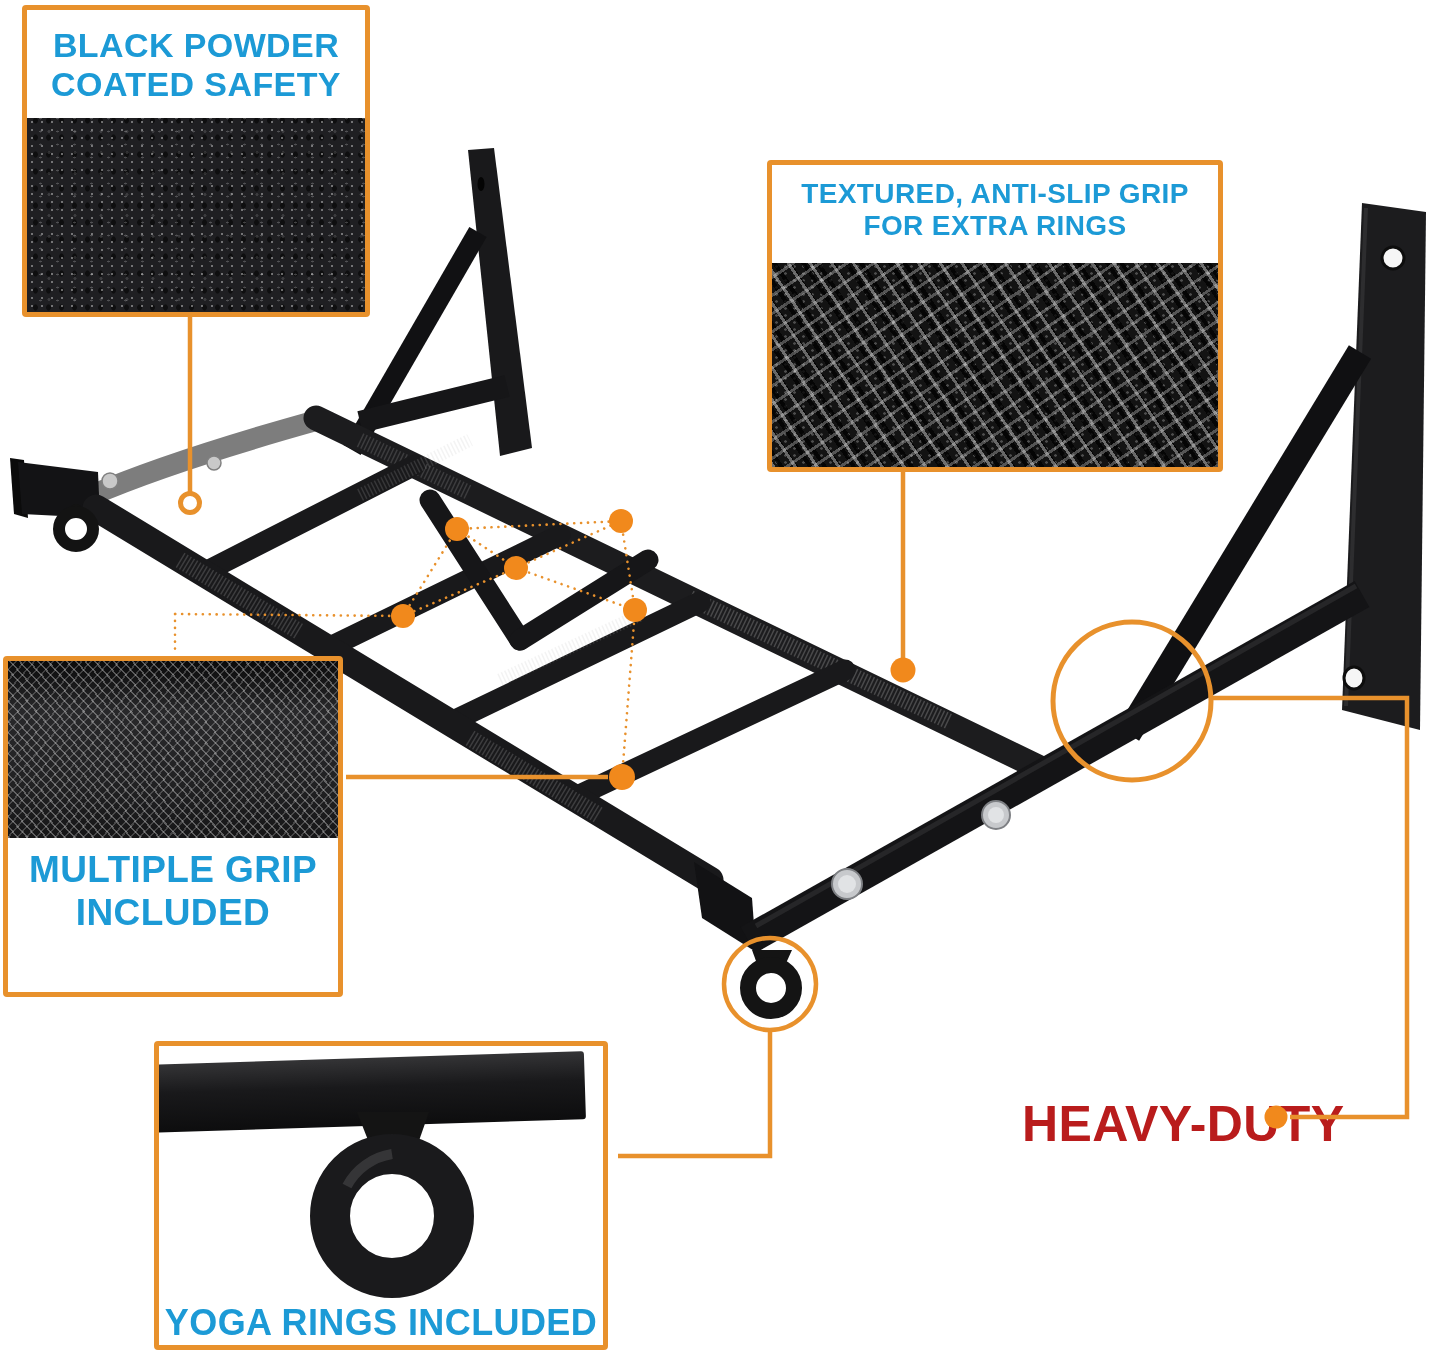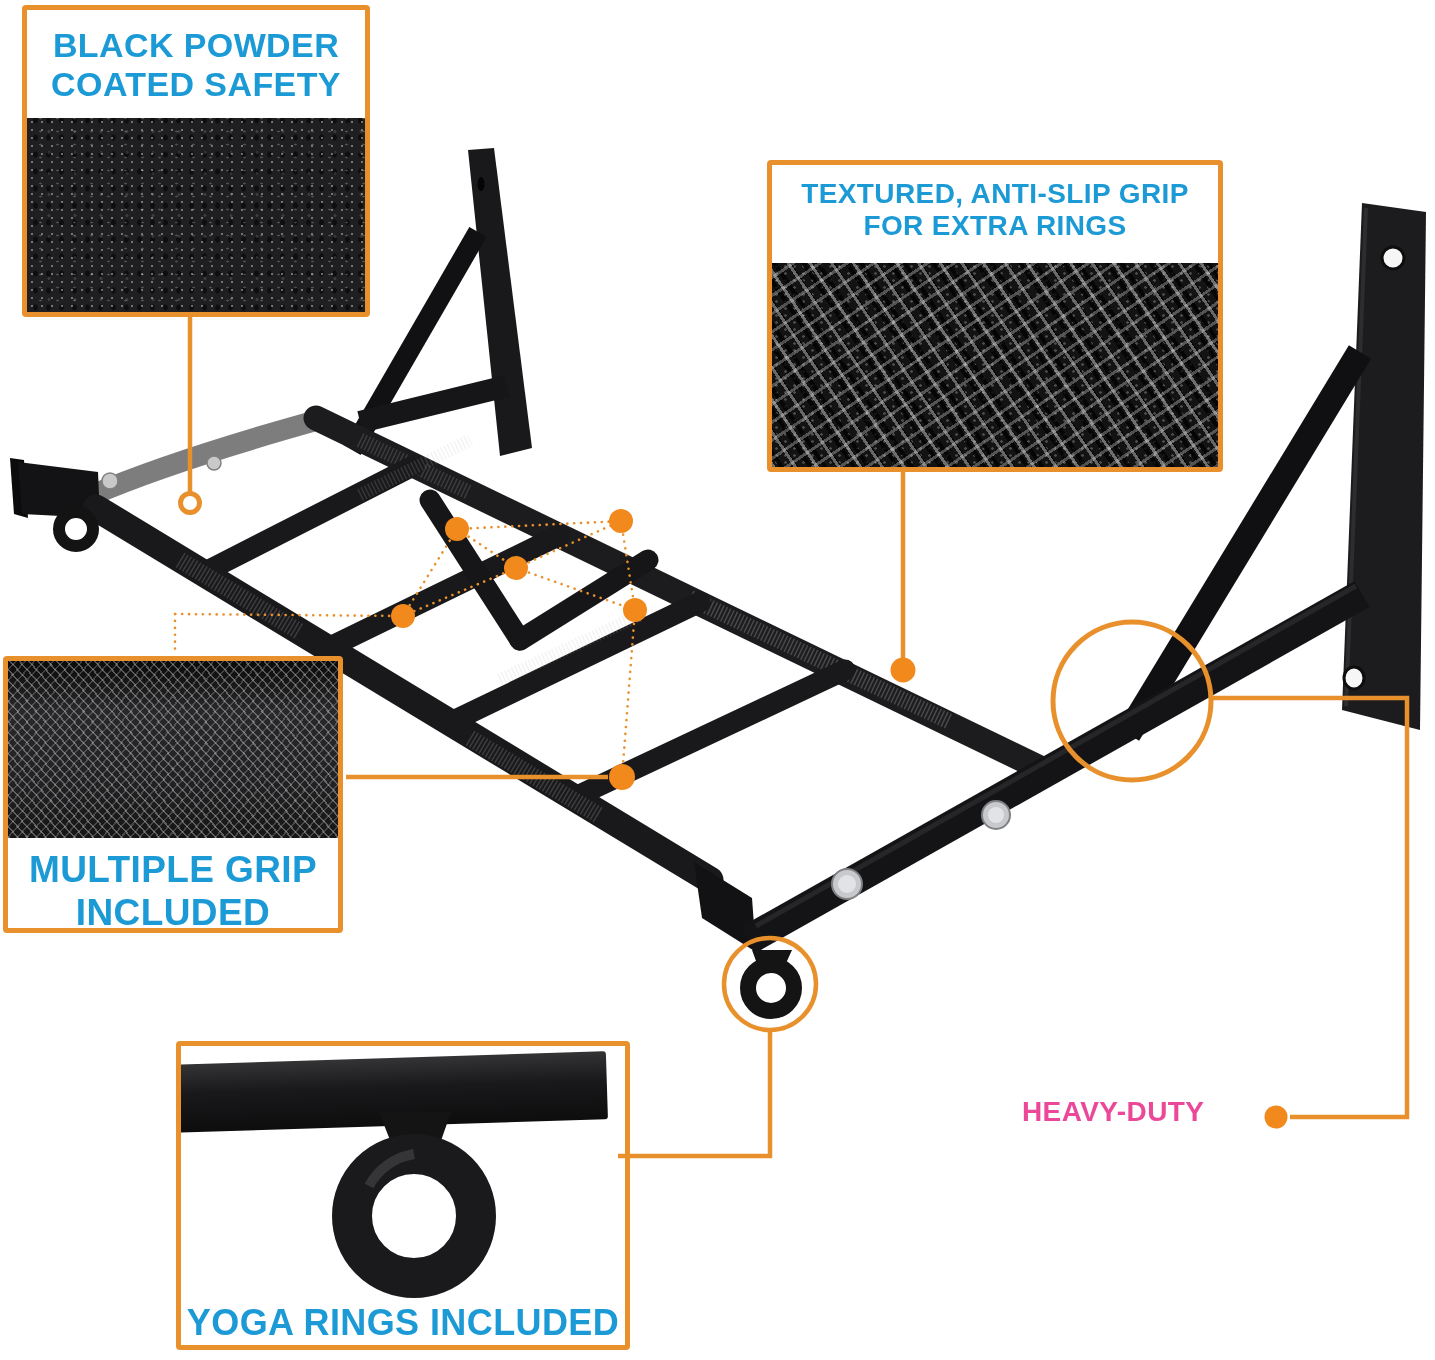--- a/index.html
+++ b/index.html
@@ -62,36 +62,36 @@
   }
 
   #box-black-powder{left:22px;top:5px;width:348px;height:312px;}
   #box-black-powder .cap{padding-top:16px;font-size:34px;}
   #box-black-powder .texture{top:108px;bottom:0;}
 
   #box-textured-grip{left:767px;top:160px;width:456px;height:312px;}
   #box-textured-grip .cap{padding-top:13px;font-size:28px;}
   #box-textured-grip .texture{top:98px;bottom:0;}
 
-  #box-multiple-grip{left:3px;top:656px;width:340px;height:277px;}
+  #box-multiple-grip{left:3px;top:656px;width:340px;height:341px;}
   #box-multiple-grip .texture{top:0;height:177px;}
   #box-multiple-grip .cap{position:absolute;left:0;right:0;top:188px;font-size:37px;}
 
-  #box-yoga-rings{left:176px;top:1041px;width:454px;height:309px;}
+  #box-yoga-rings{left:154px;top:1041px;width:454px;height:309px;}
   #box-yoga-rings .cap{position:absolute;left:0;right:0;top:256px;font-size:36px;}
   .yoga-bar{
     position:absolute;left:-10px;top:12px;width:436px;height:68px;
     transform:rotate(-1.8deg);
     background:linear-gradient(180deg,#343436,#19191b 42%,#0d0d0e);
     border-radius:3px;
   }
 
   #heavy-duty{
     position:absolute;left:1022px;top:1096px;
-    color:#ec4899;font-weight:700;font-size:28px;line-height:1.13;letter-spacing:.4px;
+    color:#b91c1c;font-weight:700;font-size:50px;line-height:1.13;letter-spacing:.4px;
   }
 
   .line-block{white-space:nowrap;}
 </style>
 </head>
 <body>
 
 <div class="stage">
 
   <svg class="layer" width="1435" height="1360" viewBox="0 0 1435 1360">

